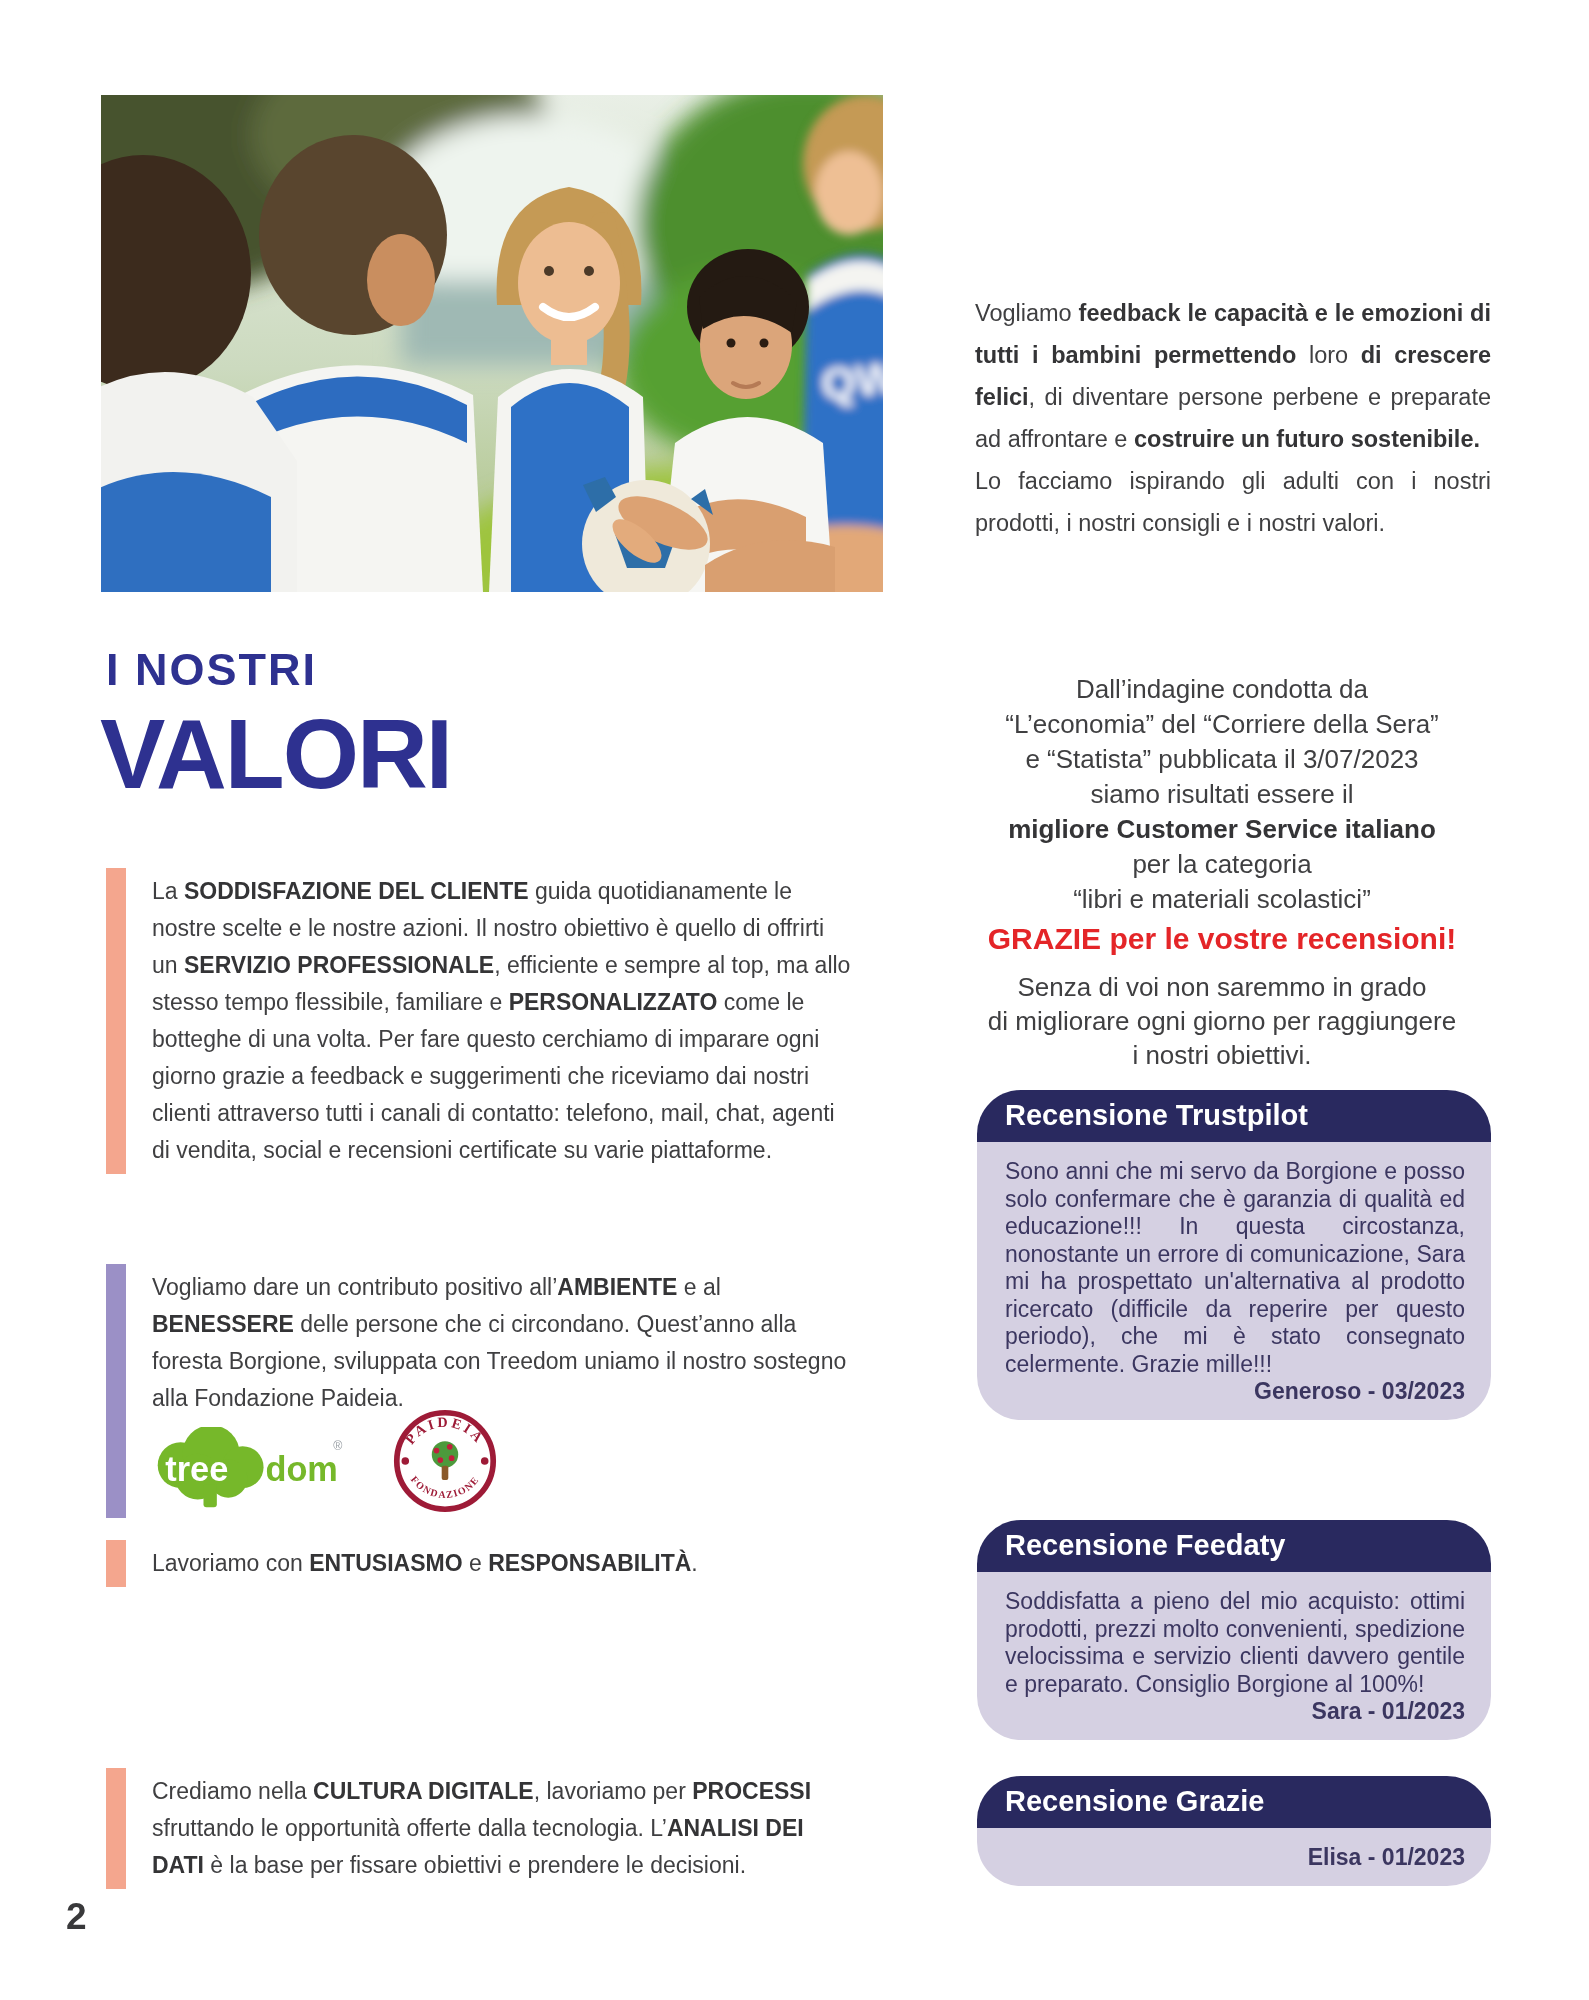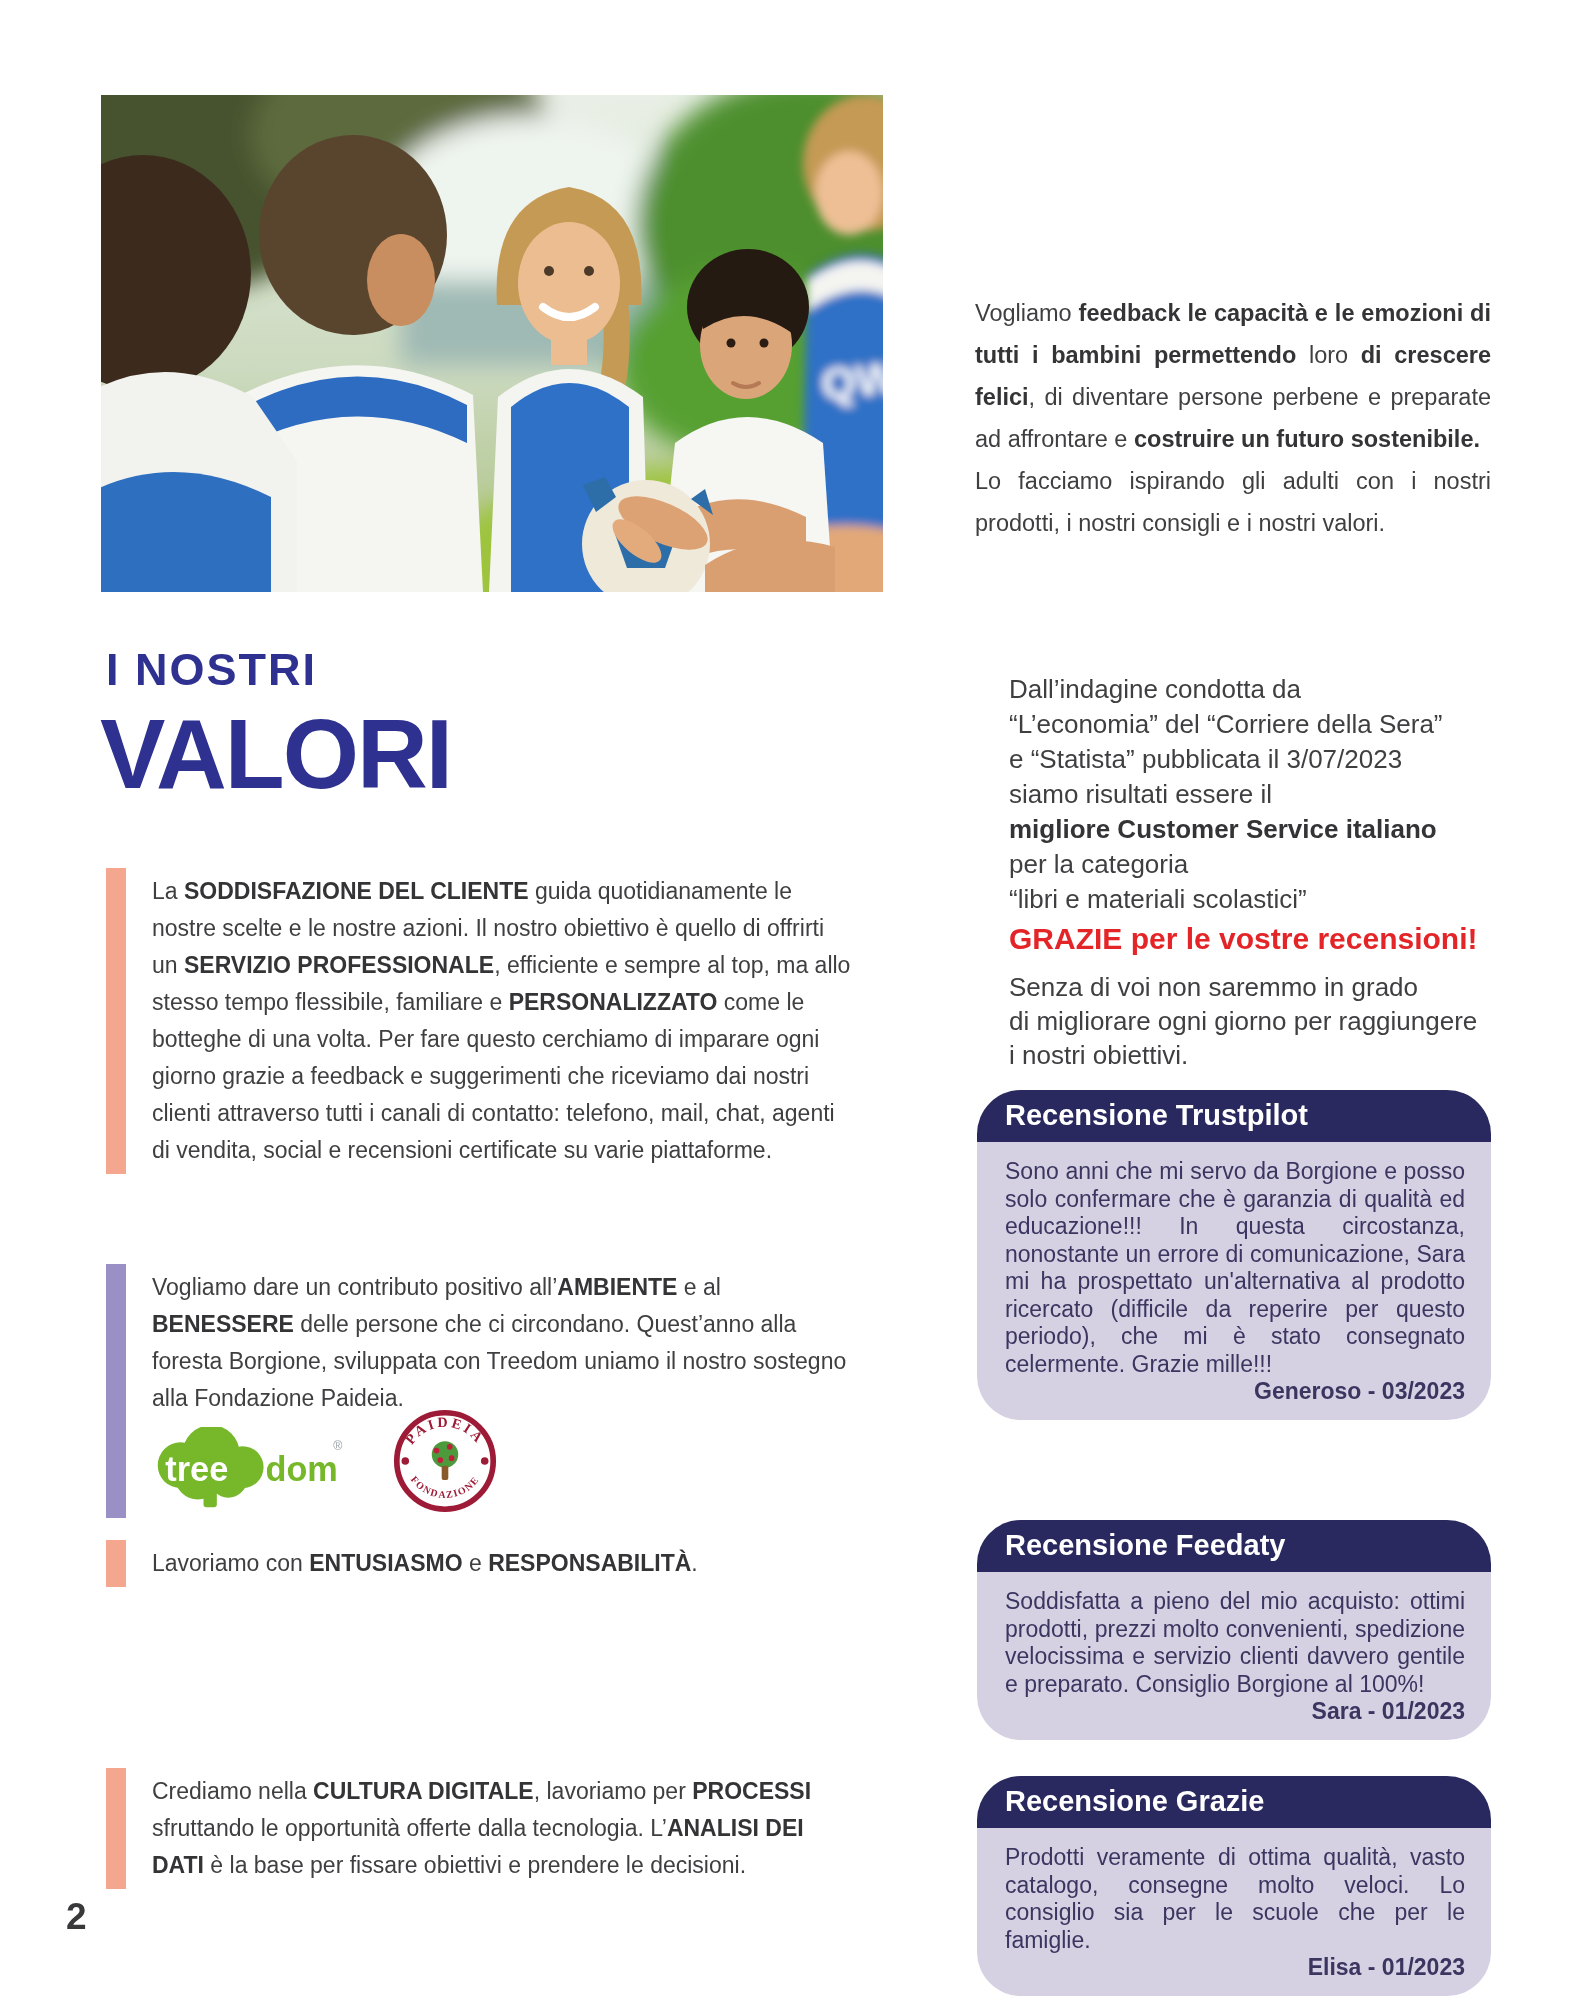--- a/index.html
+++ b/index.html
@@ -12,22 +12,22 @@
 
   
   .photo { position:absolute; left:101px; top:95px; width:782px; height:497px; }
 
   
   .intro {
     position:absolute; left:975px; top:292px; width:516px;
     font-size:23.5px; line-height:42px; text-align:justify;
   }
   .survey {
-    position:absolute; left:1009px; top:672px; width:516px;
-    text-align:left; font-size:26px; line-height:35px;
+    position:absolute; left:964px; top:672px; width:516px;
+    text-align:center; font-size:26px; line-height:35px;
   }
   .survey .thanks {
     margin-top:4px; font-size:30px; font-weight:700; color:var(--red,#e42528);
   }
   .survey .closing { margin-top:14px; line-height:34px; }
 
   .card { position:absolute; left:977px; width:514px; }
   .card-header {
     background:var(--navy,#29295f); color:#ffffff; font-weight:700; font-size:29px;
     padding:9px 26px 10px 28px; border-radius:44px 44px 0 0;
@@ -223,19 +223,18 @@
     <div class="card-header">Recensione Feedaty</div>
     <div class="card-body">
       <div class="card-text">Soddisfatta a pieno del mio acquisto: ottimi prodotti, prezzi molto convenienti, spedizione velocissima e servizio clienti davvero gentile e preparato. Consiglio Borgione al 100%!</div>
       <div class="card-author">Sara - 01/2023</div>
     </div>
   </section>
 
   <section class="card" style="top:1776px">
     <div class="card-header">Recensione Grazie</div>
     <div class="card-body">
-      <div class="card-text">Prodotti veramente di ottima qualità, vasto catalogo, consegne molto veloci. Lo consiglio sia per le scuole che per le famiglie.</div>
       <div class="card-author">Elisa - 01/2023</div>
     </div>
   </section>
 
   <div class="pagenum">2</div>
 </div>
 
 </body></html>

